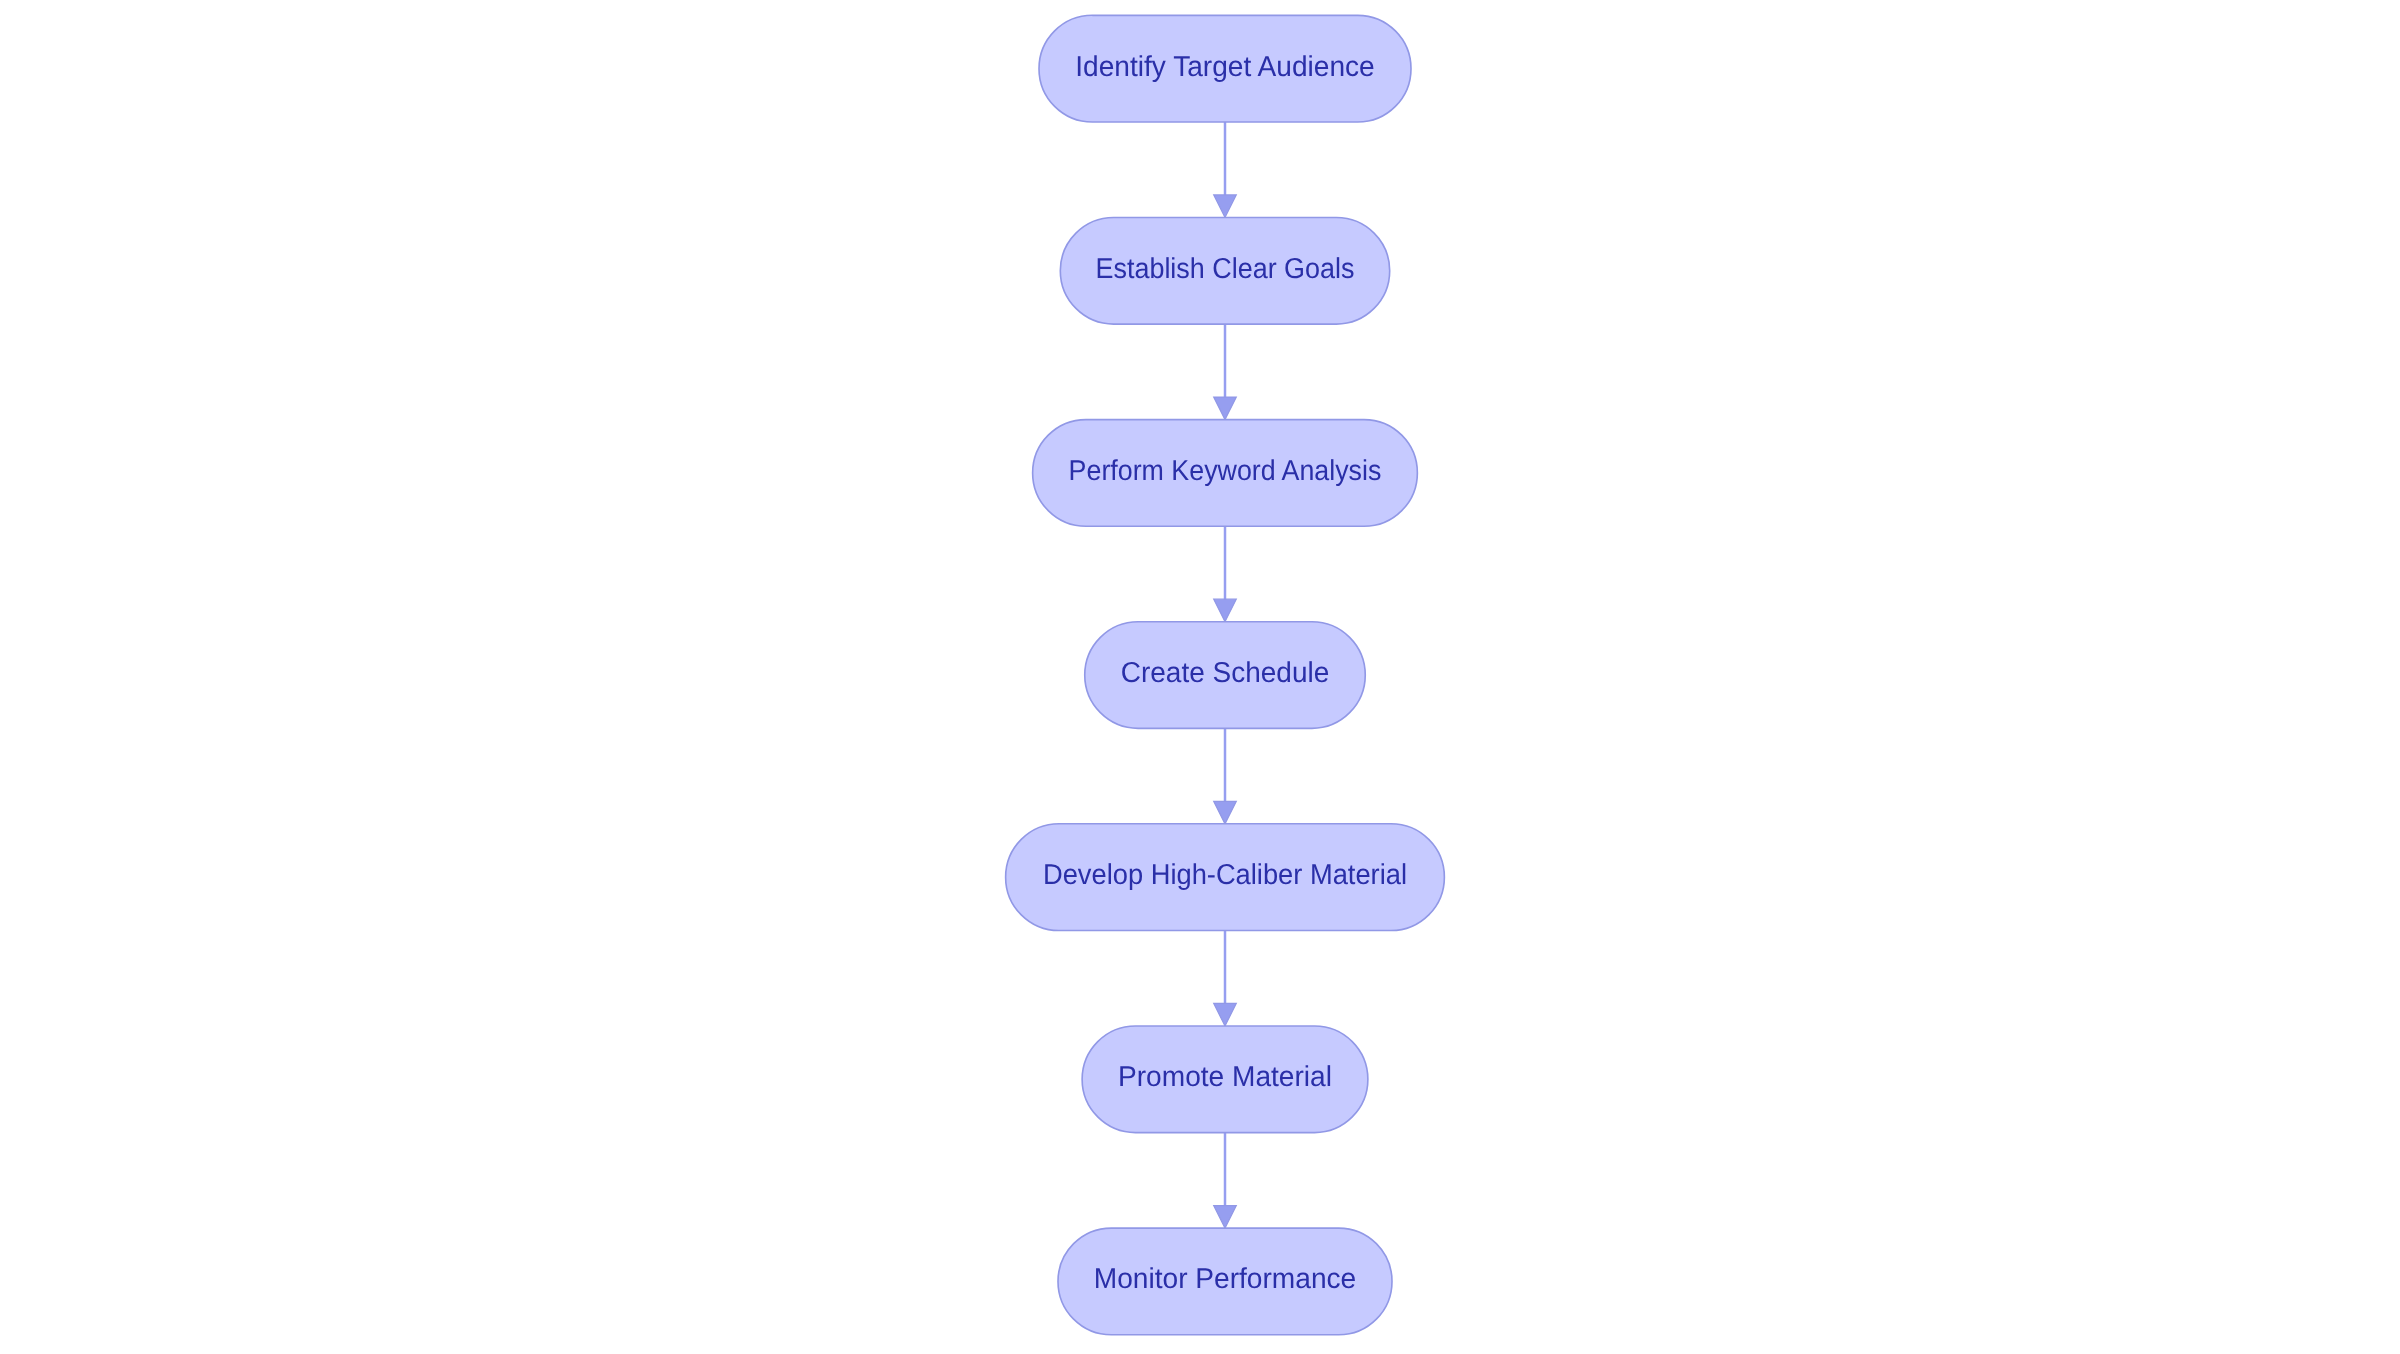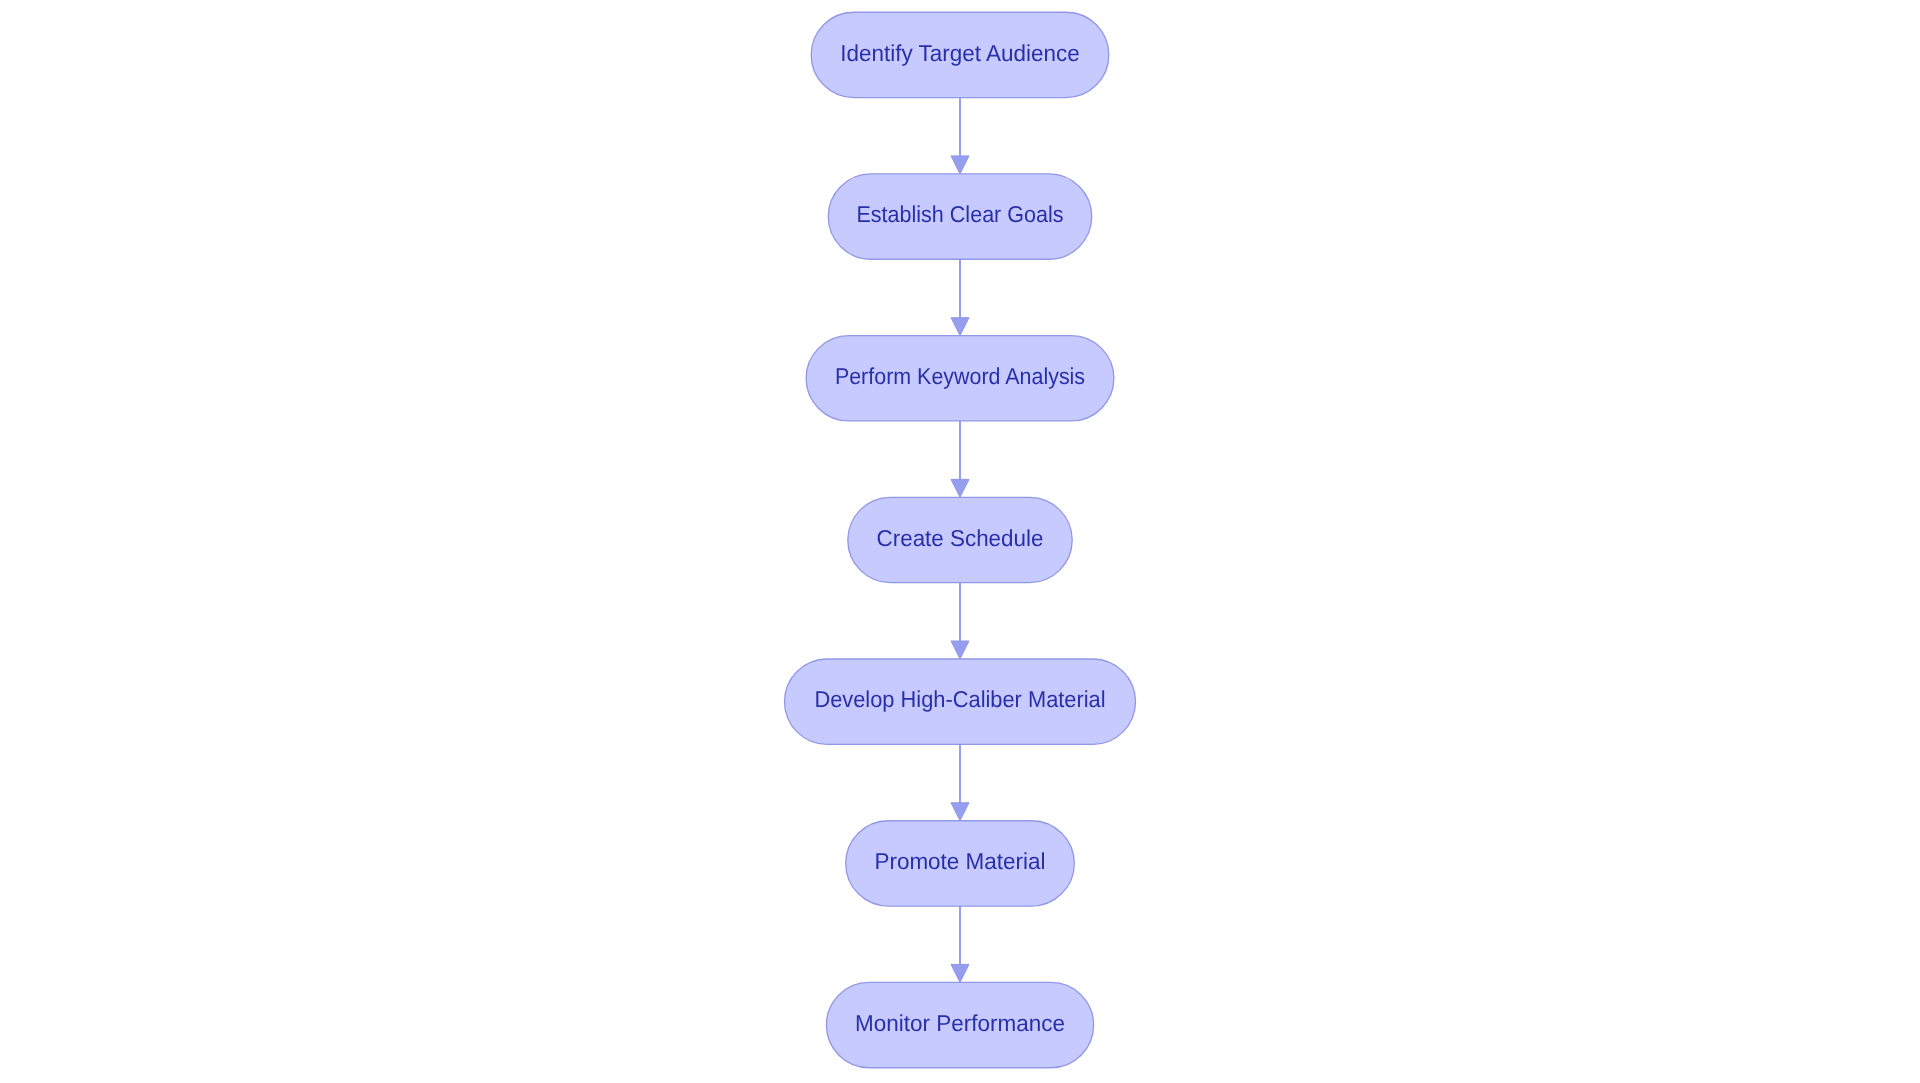--- a/index.html
+++ b/index.html
@@ -1,17 +1,17 @@
 <!DOCTYPE html>
 <html><head>
 <meta charset="utf-8">
 <title>Flowchart</title>
 <style>
   html,body{margin:0;padding:0;background:#ffffff;width:1920px;height:1083px;overflow:hidden;}
-  .flowchart{position:relative;width:1584px;height:1083px;background:#ffffff;}
+  .flowchart{position:relative;width:1584px;height:1083px;background:#ffffff;margin-left:20px;}
   svg{display:block;shape-rendering:geometricPrecision;}
   #flow-svg{will-change:opacity;}
   .node-label{
     font-family:"Liberation Sans",sans-serif;
     font-size:23px;
     -webkit-font-smoothing:antialiased;
     text-rendering:geometricPrecision;
     dominant-baseline:alphabetic;
   }
 </style>

